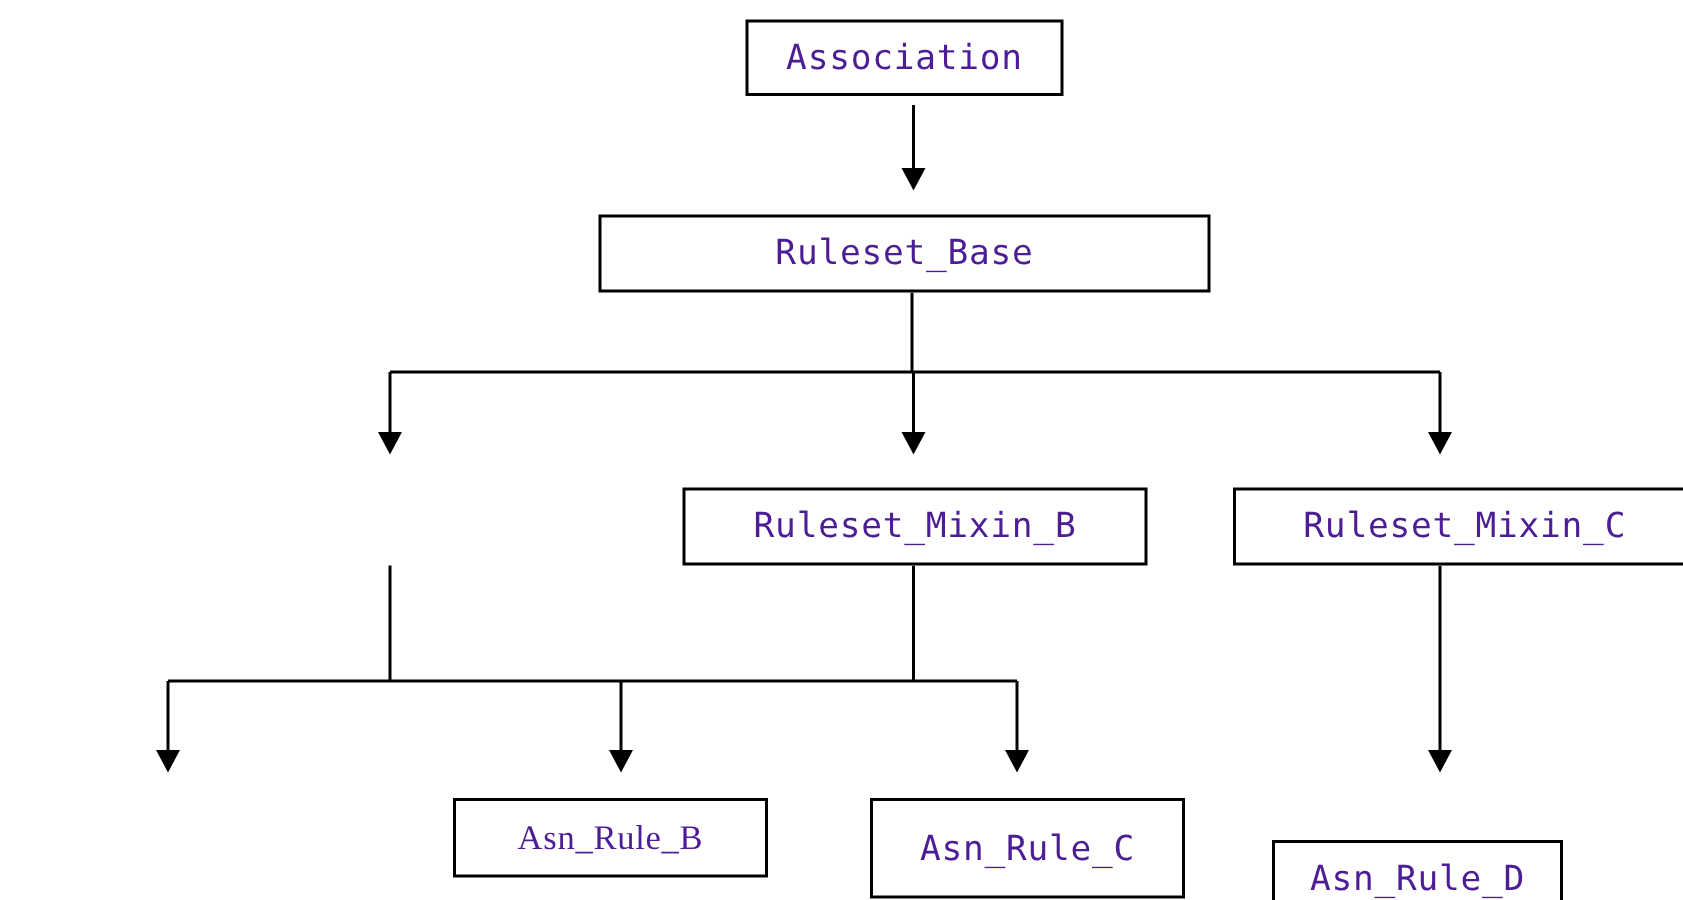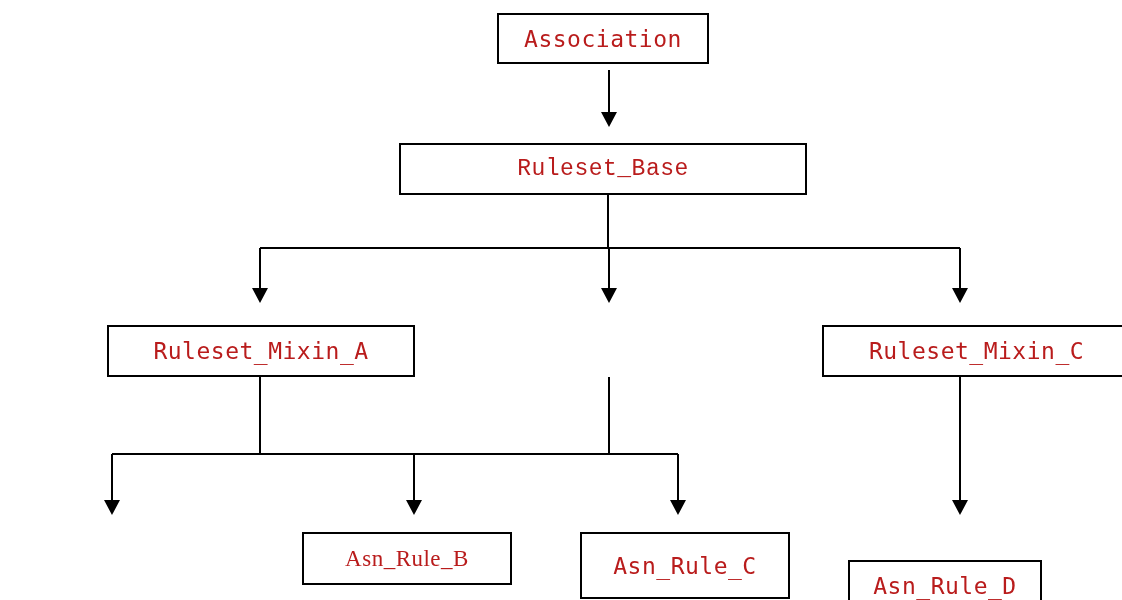--- a/index.html
+++ b/index.html
@@ -31,21 +31,21 @@
   }
   .edge-layer polygon {
     fill: #000000;
     stroke: none;
   }
   .node {
     position: absolute;
     box-sizing: border-box;
     border: 2px solid #000000;
     background: #ffffff;
-    color: #b91c1c;
+    color: #4c1d95;
     display: flex;
     align-items: center;
     justify-content: center;
     font-size: 23px;
     font-weight: 500;
     letter-spacing: 0.5px;
     white-space: nowrap;
   }
 </style>
 </head>
@@ -84,22 +84,22 @@
     </g>
 
     <g>
       <path d="M960,377 L960,500"></path>
       <polygon points="952,500 968,500 960,515"></polygon>
     </g>
   </svg>
 
   <div class="node" style="left:497px; top:13px; width:212px; height:51px;">Association</div>
 
-  <div class="node" style="left:399px; top:143px; width:408px; height:52px;font-family:Liberation Mono, monospace;">Ruleset_Base</div>
+  <div class="node" style="left:399px; top:143px; width:408px; height:52px;">Ruleset_Base</div>
 
-  <div class="node" style="left:107px; top:325px; width:308px; height:52px;">Ruleset_Mixin_A</div>
+  <div class="node" style="left:455px; top:325px; width:310px; height:52px;">Ruleset_Mixin_B</div>
   <div class="node" style="left:806px; top:325px; width:309px; height:52px;margin-left:16px;">Ruleset_Mixin_C</div>
 
   <div class="node" style="left:302px; top:532px; width:210px; height:53px;font-family:Liberation Serif, serif;">Asn_Rule_B</div>
   <div class="node" style="left:580px; top:532px; width:210px; height:67px;">Asn_Rule_C</div>
   <div class="node" style="left:848px; top:560px; width:194px; height:52px;">Asn_Rule_D</div>
 
 </div>
 
 </body></html>

